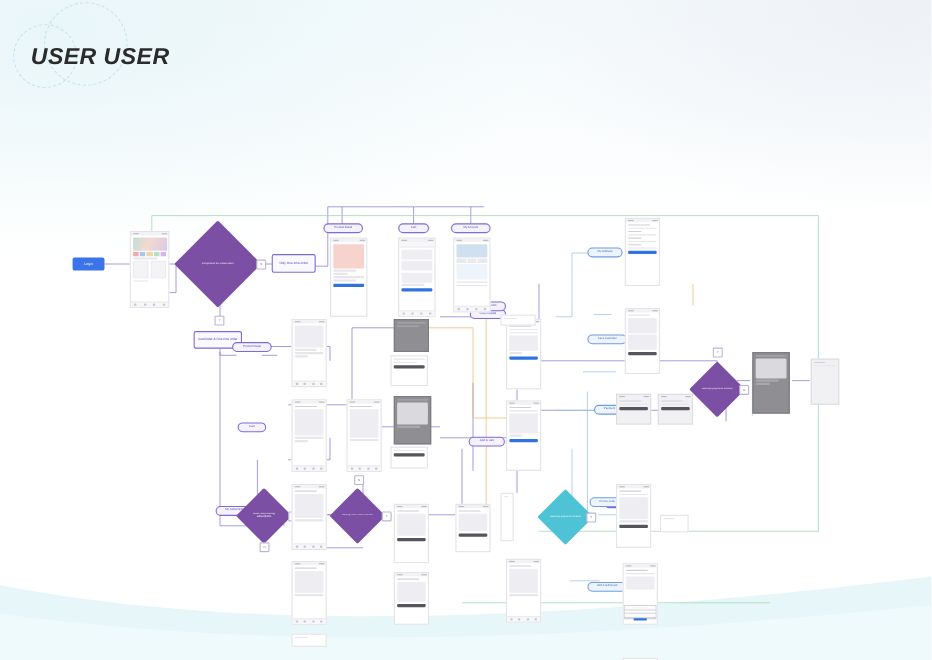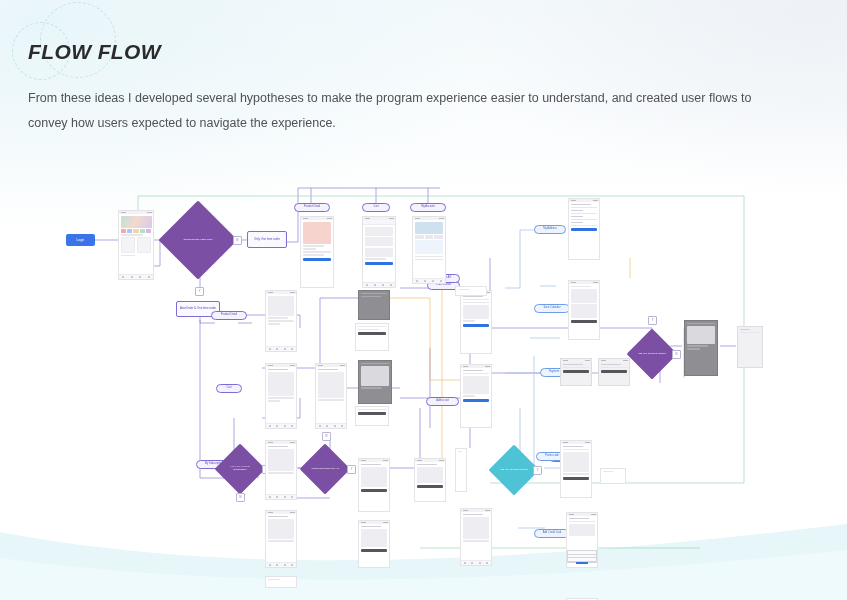--- a/index.html
+++ b/index.html
@@ -120,22 +120,21 @@
 
 <svg class="wave" width="847" height="120" viewBox="0 0 847 120" preserveAspectRatio="none" style="position:absolute;left:0;bottom:0;">
   <path d="M0,52 C180,86 420,96 847,44 L847,120 L0,120 Z" fill="#e6f6f9"></path>
   <path d="M0,78 C200,104 430,112 847,70 L847,120 L0,120 Z" fill="#effafc"></path>
 </svg>
 
 <div class="dash-circle dc1"></div>
 <div class="dash-circle dc2"></div>
 
 <div class="header">
-  <h1 class="title">FLOW FLOW</h1>
-  <p class="subtitle">From these ideas I developed several hypotheses to make the program experience easier to understand, and created user flows to convey how users expected to navigate the experience.</p>
+  <h1 class="title">USER USER</h1>
 </div>
 
 <div class="canvas">
 
   <svg width="847" height="420">
     <g fill="none" stroke="#8a7ed8" stroke-width="0.7">
       <path d="M95,72 L120,72"></path>
       <path d="M152,72 L168,72"></path>
       <path d="M152,98 L160,98 L160,72"></path>
       <path d="M232,72 L248,72"></path>

